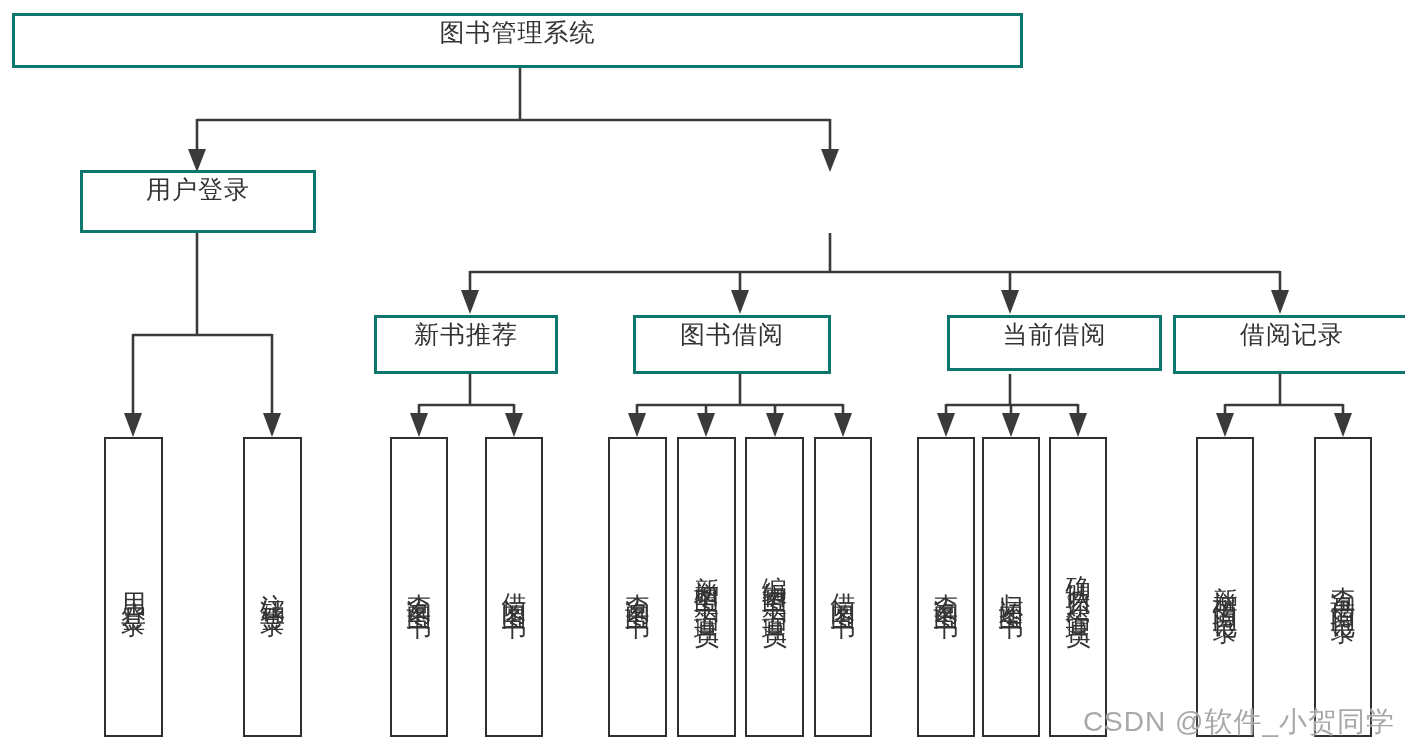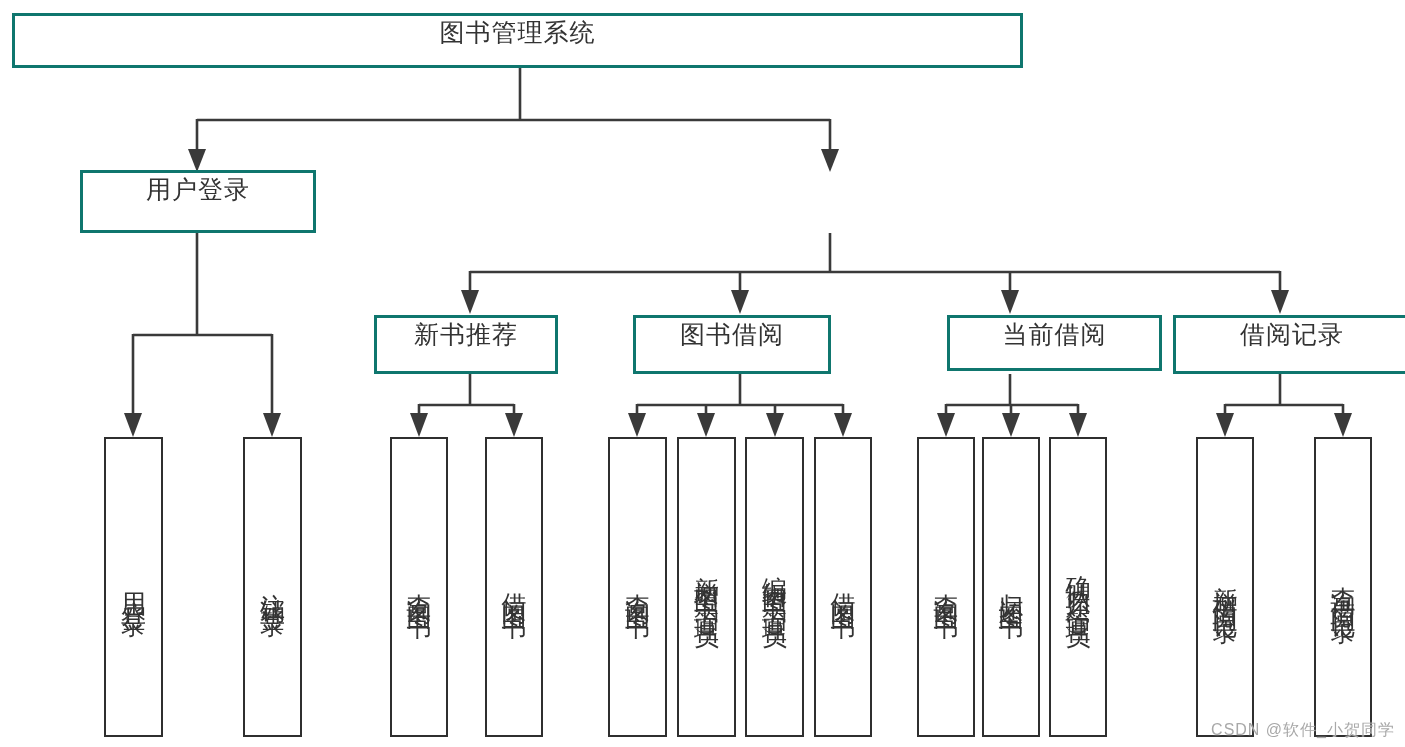--- a/index.html
+++ b/index.html
@@ -52,21 +52,21 @@
     font-size: 25px;
     letter-spacing: 7px;
     line-height: 1;
     white-space: nowrap;
   }
   .watermark {
     position: absolute;
     right: 10px;
     bottom: 6px;
     color: #a8a8a8;
-    font-size: 16px;
+    font-size: 28px;
     letter-spacing: 1px;
     text-shadow: 0 0 2px rgba(255,255,255,0.9);
     z-index: 10;
     pointer-events: none;
   }
 </style>
 </head>
 <body>
 
 <div class="stage">

